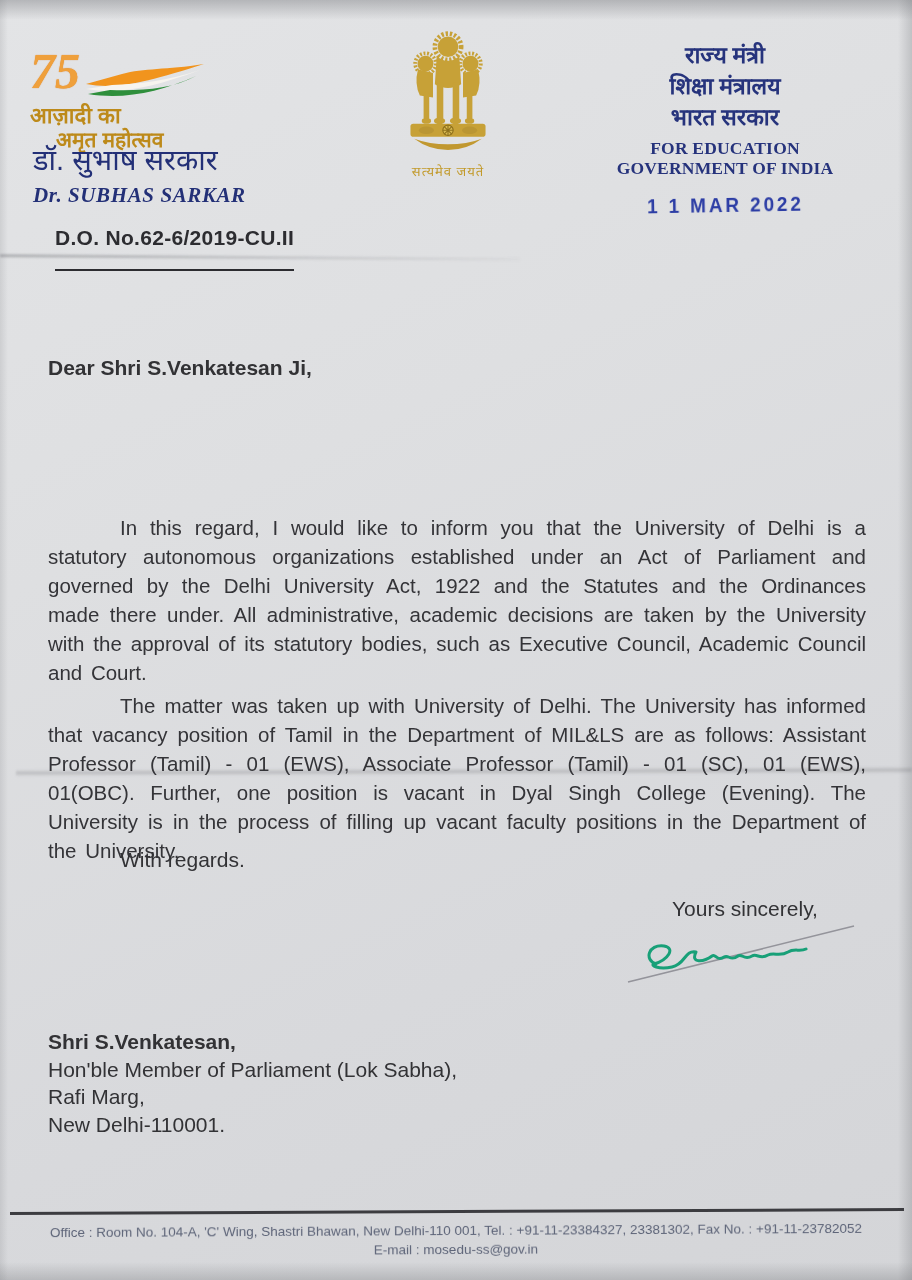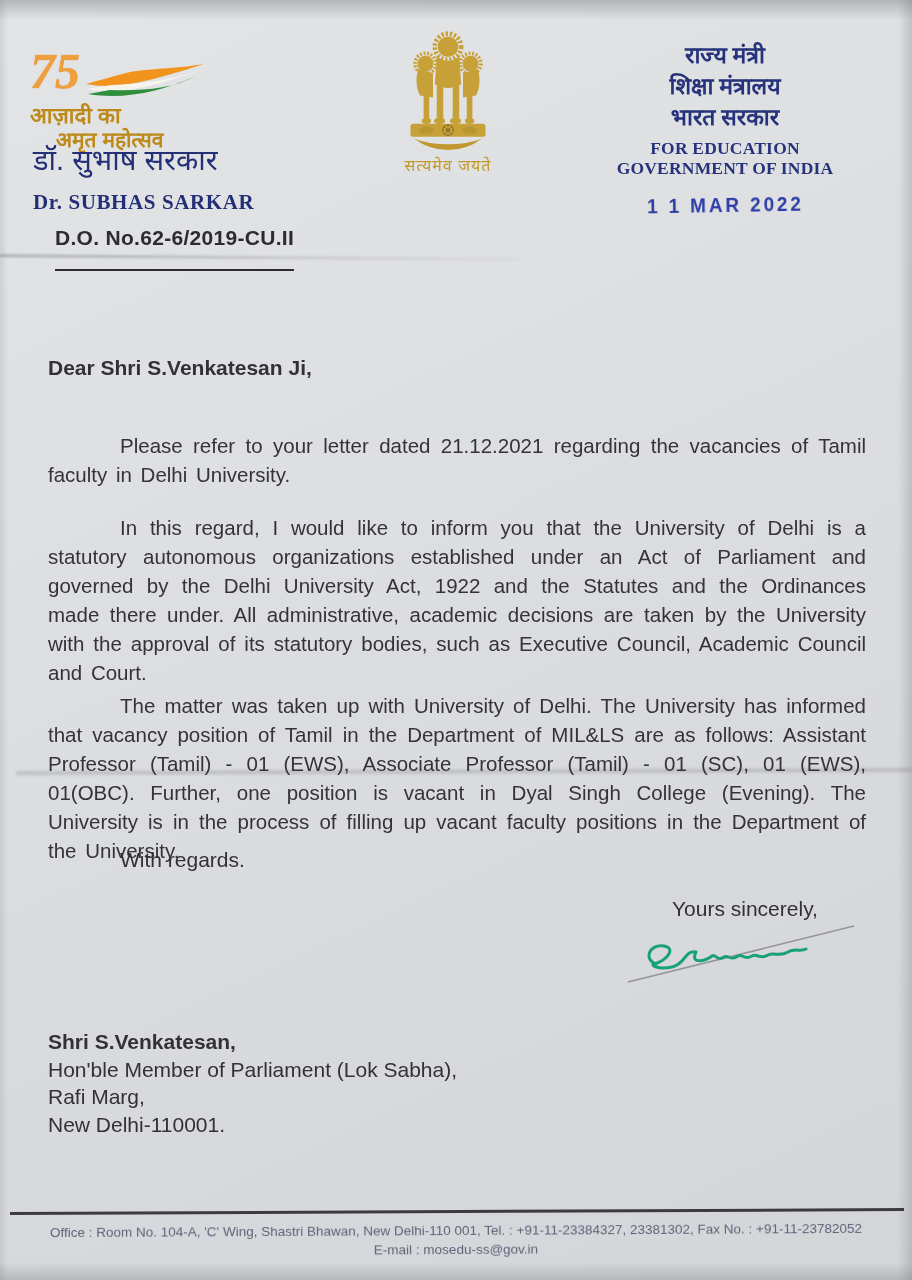--- a/index.html
+++ b/index.html
@@ -29,25 +29,25 @@
   .azadi-row{position:relative;height:58px;}
   .n75{font-family:"Liberation Serif",serif;font-style:italic;font-weight:700;
     font-size:50px;line-height:50px;color:#efa03c;text-shadow:0 0 1px #d97c1e;}
   .swoosh{position:absolute;left:52px;top:14px;}
   .azadi-l1{font-size:22px;font-weight:700;color:#bd8a1a;line-height:24px;filter:blur(.3px);}
   .azadi-l2{font-size:21px;font-weight:700;color:#bd8a1a;line-height:24px;margin-left:26px;filter:blur(.3px);}
 
   .minister{position:absolute;top:144px;left:33px;}
   .name-hi{font-size:29px;font-weight:400;color:#233077;line-height:32px;}
   .name-en{font-family:"Liberation Serif",serif;font-weight:700;font-size:21px;
-    color:#233077;letter-spacing:.6px;margin-top:14px;}
+    color:#233077;letter-spacing:.6px;margin-top:7px;font-style:italic;}
 
   .emblem{position:absolute;top:28px;left:398px;width:100px;text-align:center;}
   .emblem svg{filter:blur(.5px);opacity:.95;}
-  .motto{font-size:16px;color:#c29a2b;letter-spacing:1px;margin-top:0;filter:blur(.4px);}
+  .motto{font-size:13px;color:#c29a2b;letter-spacing:1px;margin-top:8px;filter:blur(.4px);}
 
   .office{position:absolute;top:40px;left:600px;width:250px;text-align:center;}
   .office-hi div{font-family:"Liberation Serif",serif;font-size:23px;font-weight:700;
     color:#26337c;line-height:31px;text-align:center;}
   .office-en{margin-top:5px;}
   .office-en div{font-family:"Liberation Serif",serif;font-size:17.5px;font-weight:700;
     color:#26337c;line-height:20px;letter-spacing:.2px;}
   .date-stamp{margin-top:16px;font-weight:700;font-size:20px;color:#2c3da5;
     letter-spacing:3px;transform:rotate(-1deg) scaleX(.95);display:inline-block;filter:blur(.3px);}
 
@@ -150,21 +150,20 @@
       <div>GOVERNMENT OF INDIA</div>
     </div>
     <div class="date-stamp">1 1 MAR 2022</div>
   </div>
 
   <div class="ref">
     <span>D.O. No.62-6/2019-CU.II</span>
   </div>
 
   <div class="salutation">Dear Shri S.Venkatesan Ji,</div>
-  <p class="para p1">Please refer to your letter dated 21.12.2021 regarding the vacancies of Tamil faculty in Delhi University.</p>
   <p class="para p2">In this regard, I would like to inform you that the University of Delhi is a statutory autonomous organizations established under an Act of Parliament and governed by the Delhi University Act, 1922 and the Statutes and the Ordinances made there under. All administrative, academic decisions are taken by the University with the approval of its statutory bodies, such as Executive Council, Academic Council and Court.</p>
   <p class="para p3">The matter was taken up with University of Delhi.  The University has informed that vacancy position of Tamil in the Department of MIL&amp;LS are as follows: Assistant Professor (Tamil) - 01 (EWS), Associate Professor (Tamil) - 01 (SC), 01 (EWS), 01(OBC).  Further, one position is vacant in Dyal Singh College (Evening). The University is in the process of filling up vacant faculty positions in the Department of the University.</p>
   <div class="closing">With regards.</div>
 
   <div class="valediction">Yours sincerely,</div>
   <svg class="signature" width="240" height="78" viewBox="0 0 240 78">
     <path d="M8,70 L234,14" stroke="#94949b" stroke-width="1.6" fill="none"></path>
     <path d="M36,52 C24,48 28,32 44,34 C56,36 48,48 34,52 C30,53 38,58 52,55 C66,52 64,38 76,40 C70,52 84,50 92,44 C96,41 96,50 104,45 C109,42 110,50 118,44 C122,41 124,49 132,44 C137,41 140,48 148,43 C154,40 160,45 168,40 C174,36 180,40 186,37" stroke="#18a078" stroke-width="3" fill="none" stroke-linecap="round" stroke-linejoin="round"></path>
   </svg>
 

